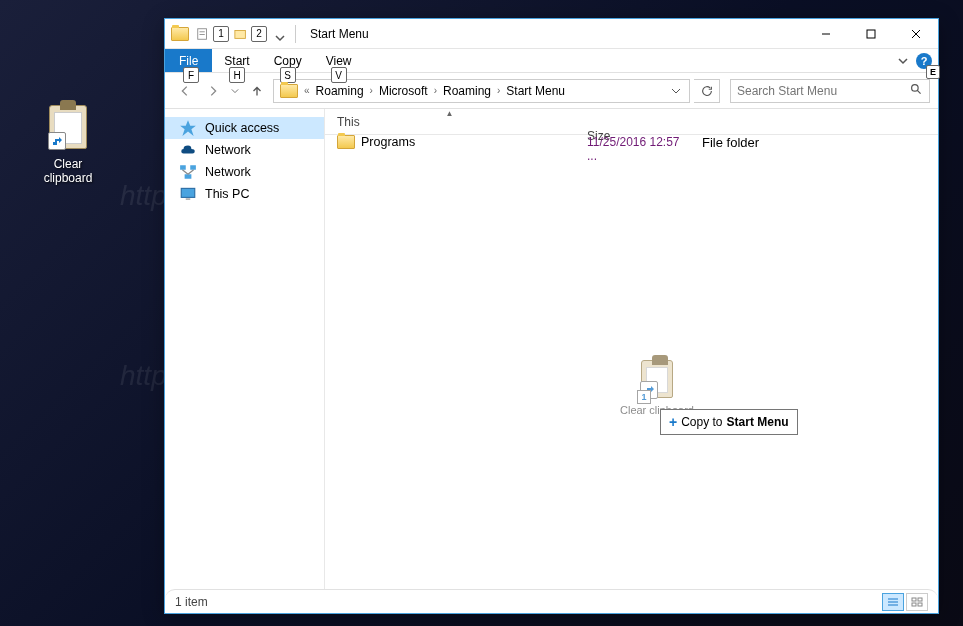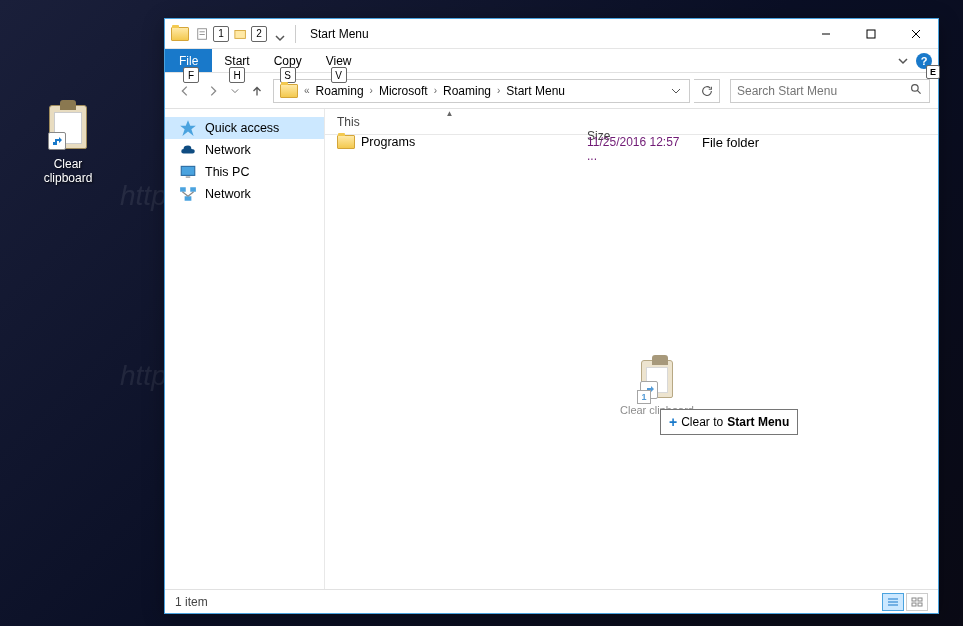--- a/index.html
+++ b/index.html
@@ -88,21 +88,21 @@
 
 .drag-ghost { position: absolute; left: 295px; top: 225px; text-align: center; opacity: 0.75; pointer-events: none; }
 .drag-ghost .ghost-icon { width: 36px; height: 42px; margin: 0 auto 2px; position: relative; }
 .drag-ghost .ghost-badge { position: absolute; bottom: -2px; left: -2px; width: 14px; height: 14px; background: #fff; border: 1px solid #888; font-size: 9px; display: flex; align-items: center; justify-content: center; color: #1979ca; font-weight: bold; }
 .drag-ghost .ghost-label { font-size: 11px; color: #666; line-height: 1.1; }
 
 .drop-tooltip { position: absolute; left: 335px; top: 274px; background: #fff; border: 1px solid #767676; padding: 4px 8px; font-size: 12px; display: flex; align-items: center; gap: 4px; white-space: nowrap; }
 .drop-tooltip .plus { color: #1979ca; font-weight: bold; font-size: 14px; }
 .drop-tooltip b { font-weight: 600; }
 
-.statusbar { height: 24px; border-top: 1px solid #e1e1e1; display: flex; align-items: center; padding: 8px 10px; font-size: 12px; color: #444; }
+.statusbar { height: 24px; border-top: 1px solid #e1e1e1; display: flex; align-items: center; padding: 8px 10px; font-size: 12px; color: #444; border-radius: 10px; }
 .statusbar .right { margin-left: auto; display: flex; gap: 2px; }
 .view-btn { width: 22px; height: 18px; border: 1px solid #ccc; display: flex; align-items: center; justify-content: center; cursor: pointer; background: #fff; }
 .view-btn.active { background: #cce8ff; border-color: #4aa3df; }
 </style>
 </head>
 <body>
 
 <div class="watermark" style="left:640px; top:50px;">http://winaero.com</div>
 <div class="watermark" style="left:120px; top:180px;">http://winaero.com</div>
 <div class="watermark" style="left:640px; top:230px;">http://winaero.com</div>
@@ -267,37 +267,37 @@
         <span class="nav-icon">
             <svg viewBox="0 0 16 16">
               <path d="M4 11 Q2 11 2 9 Q2 7 4 7 Q4 4 8 4 Q11 4 11 7 Q14 7 14 9 Q14 11 12 11 Z" fill="#0f4c81"></path>
             </svg>
           </span>
         <span>Network</span>
       </div>
       <div class="nav-item">
         <span class="nav-icon">
             <svg viewBox="0 0 16 16">
-              <rect x="2" y="3" width="12" height="8" fill="#4aa3df" stroke="#2b6ca3"></rect>
-              <rect x="6" y="12" width="4" height="1" fill="#888"></rect>
-            </svg>
-          </span>
-        <span>This PC</span>
-      </div>
-      <div class="nav-item">
-        <span class="nav-icon">
-            <svg viewBox="0 0 16 16">
               <rect x="1" y="2" width="5" height="4" fill="#4aa3df"></rect>
               <rect x="10" y="2" width="5" height="4" fill="#4aa3df"></rect>
               <rect x="5" y="10" width="6" height="4" fill="#4aa3df"></rect>
               <line x1="3" y1="6" x2="8" y2="10" stroke="#888"></line>
               <line x1="13" y1="6" x2="8" y2="10" stroke="#888"></line>
             </svg>
           </span>
         <span>Network</span>
+      </div>
+      <div class="nav-item">
+        <span class="nav-icon">
+            <svg viewBox="0 0 16 16">
+              <rect x="2" y="3" width="12" height="8" fill="#4aa3df" stroke="#2b6ca3"></rect>
+              <rect x="6" y="12" width="4" height="1" fill="#888"></rect>
+            </svg>
+          </span>
+        <span>This PC</span>
       </div>
     </div>
 
     <div class="content">
       <div class="col-headers">
         <div class="col name">
           <span class="sort-caret">▲</span>
           <span>This</span>
         </div>
         <div class="col size">Size</div>
@@ -322,21 +322,21 @@
                   </svg>
               </div>
             </div>
             <div class="ghost-badge">1</div>
           </div>
           <div class="ghost-label">Clear clipboard</div>
         </div>
 
         <div class="drop-tooltip">
           <span class="plus">+</span>
-          <span>Clear to</span>
+          <span>Copy to</span>
           <b>Start Menu</b>
         </div>
       </div>
     </div>
   </div>
 
   <div class="statusbar">
     <span>1 item</span>
     <div class="right">
       <div class="view-btn active">

